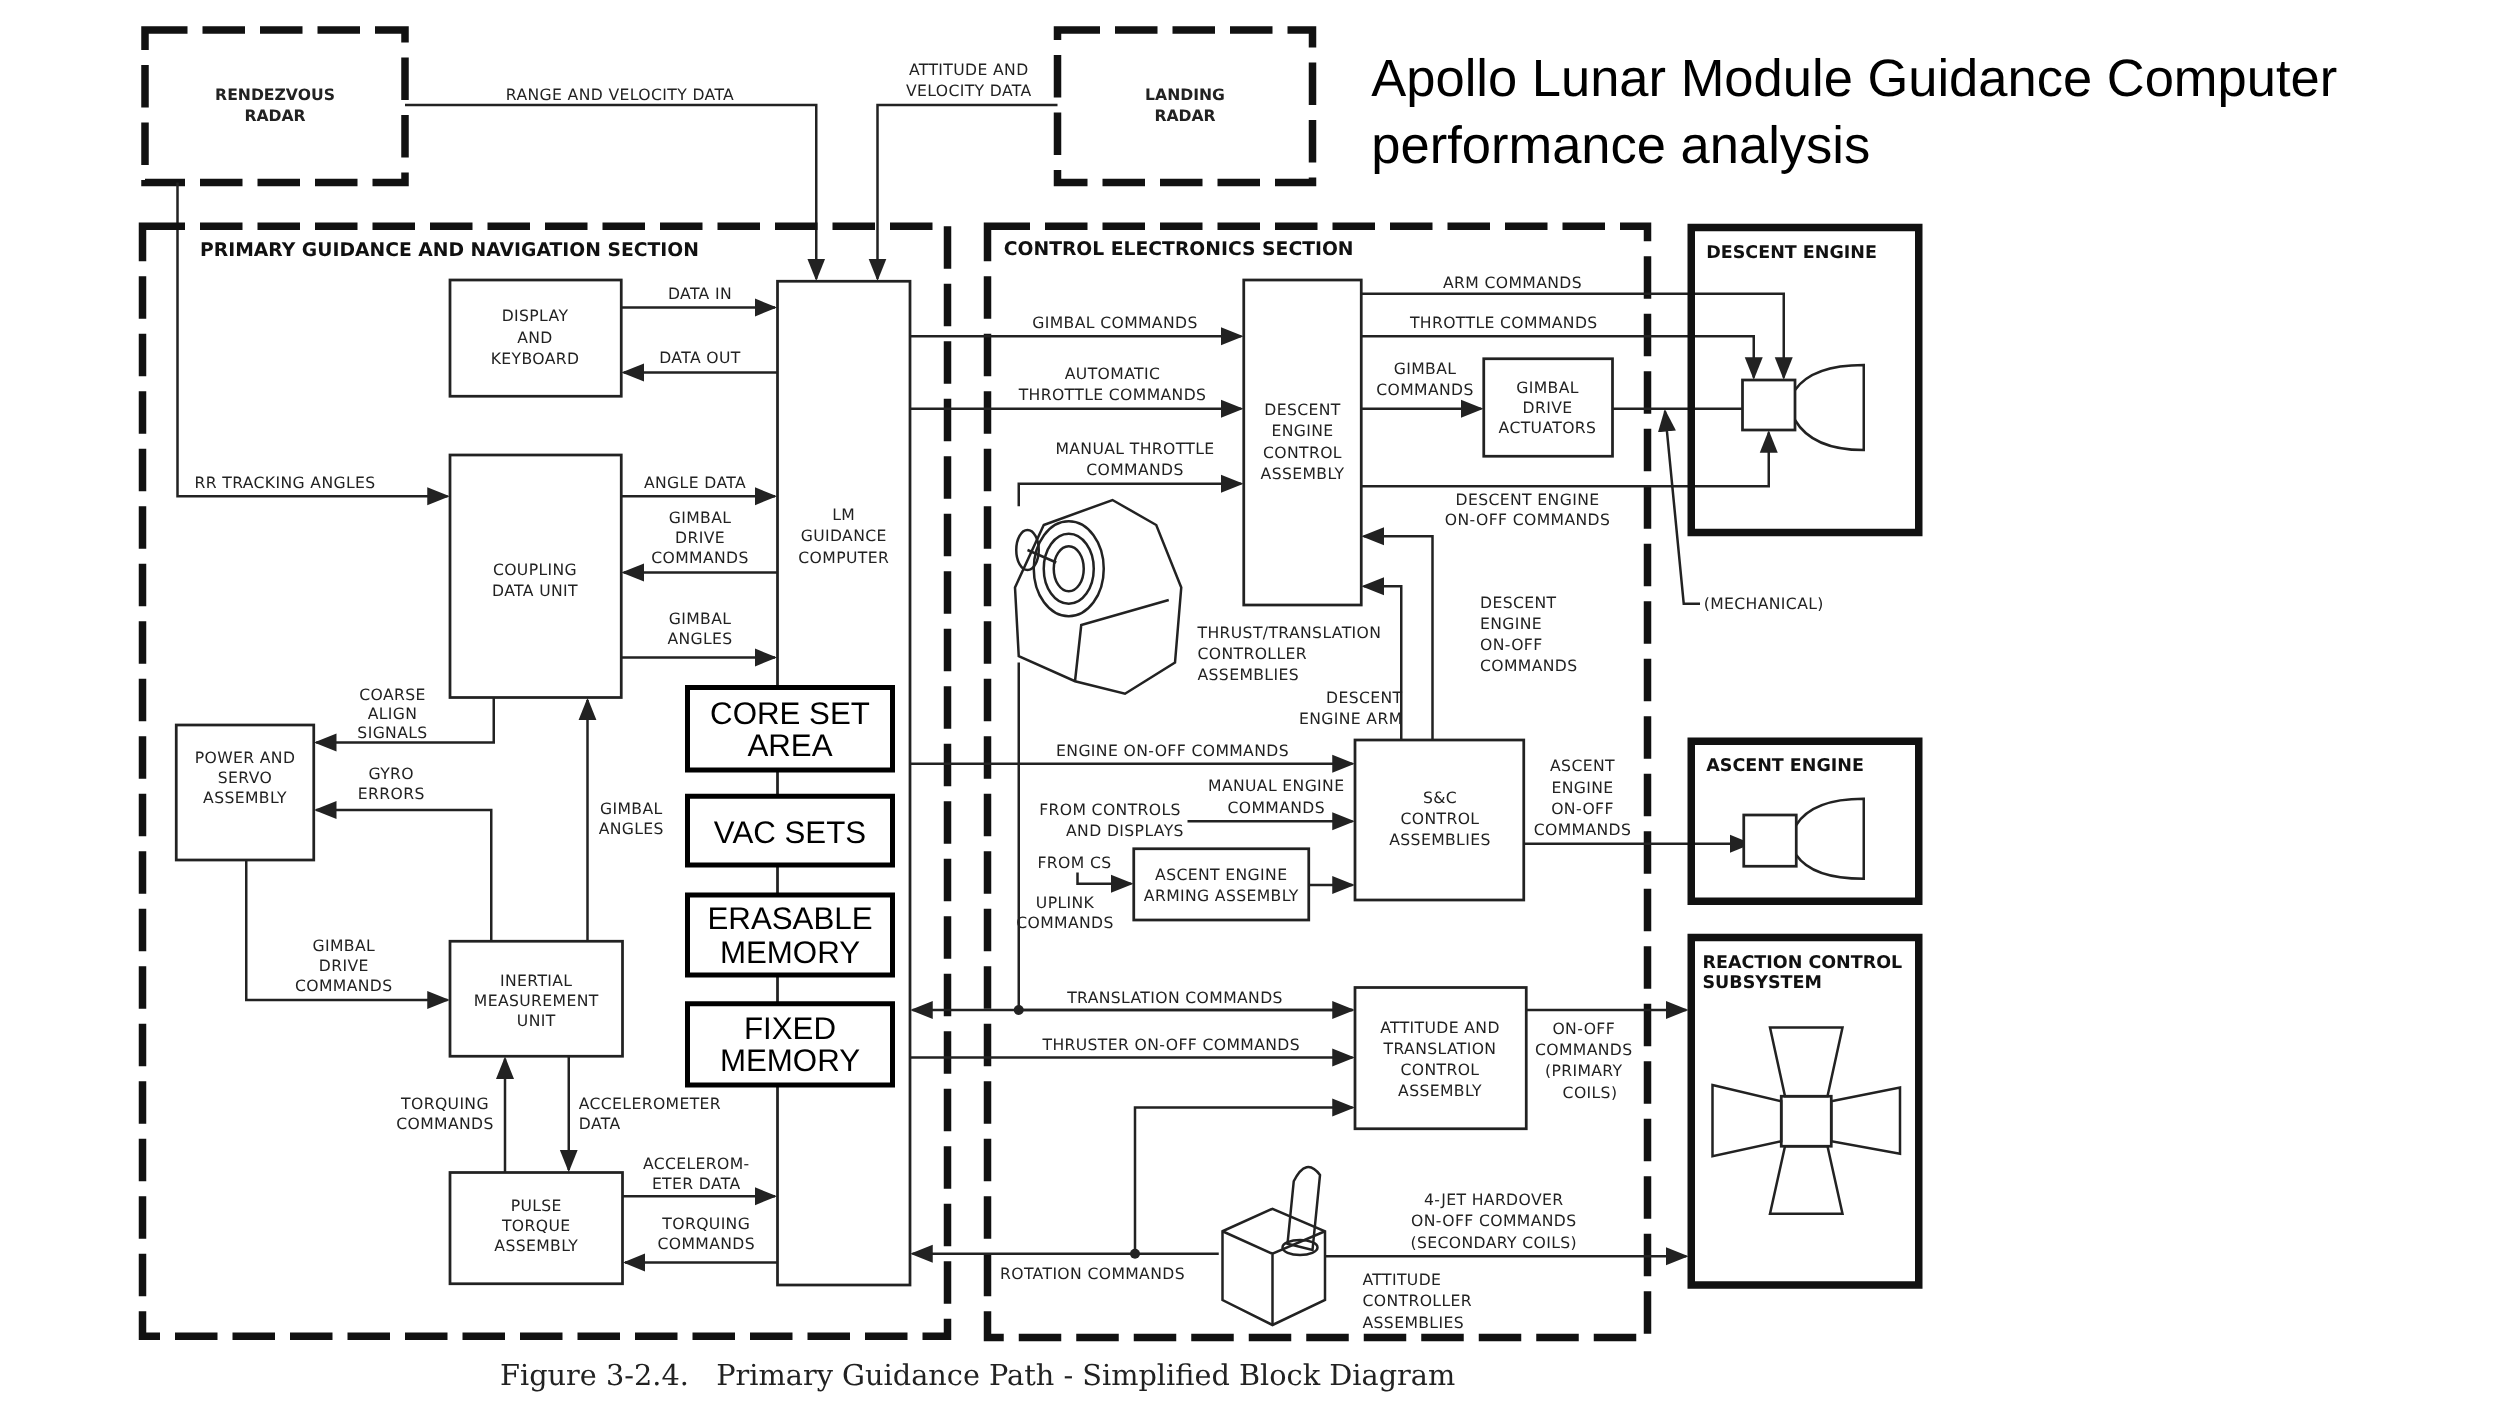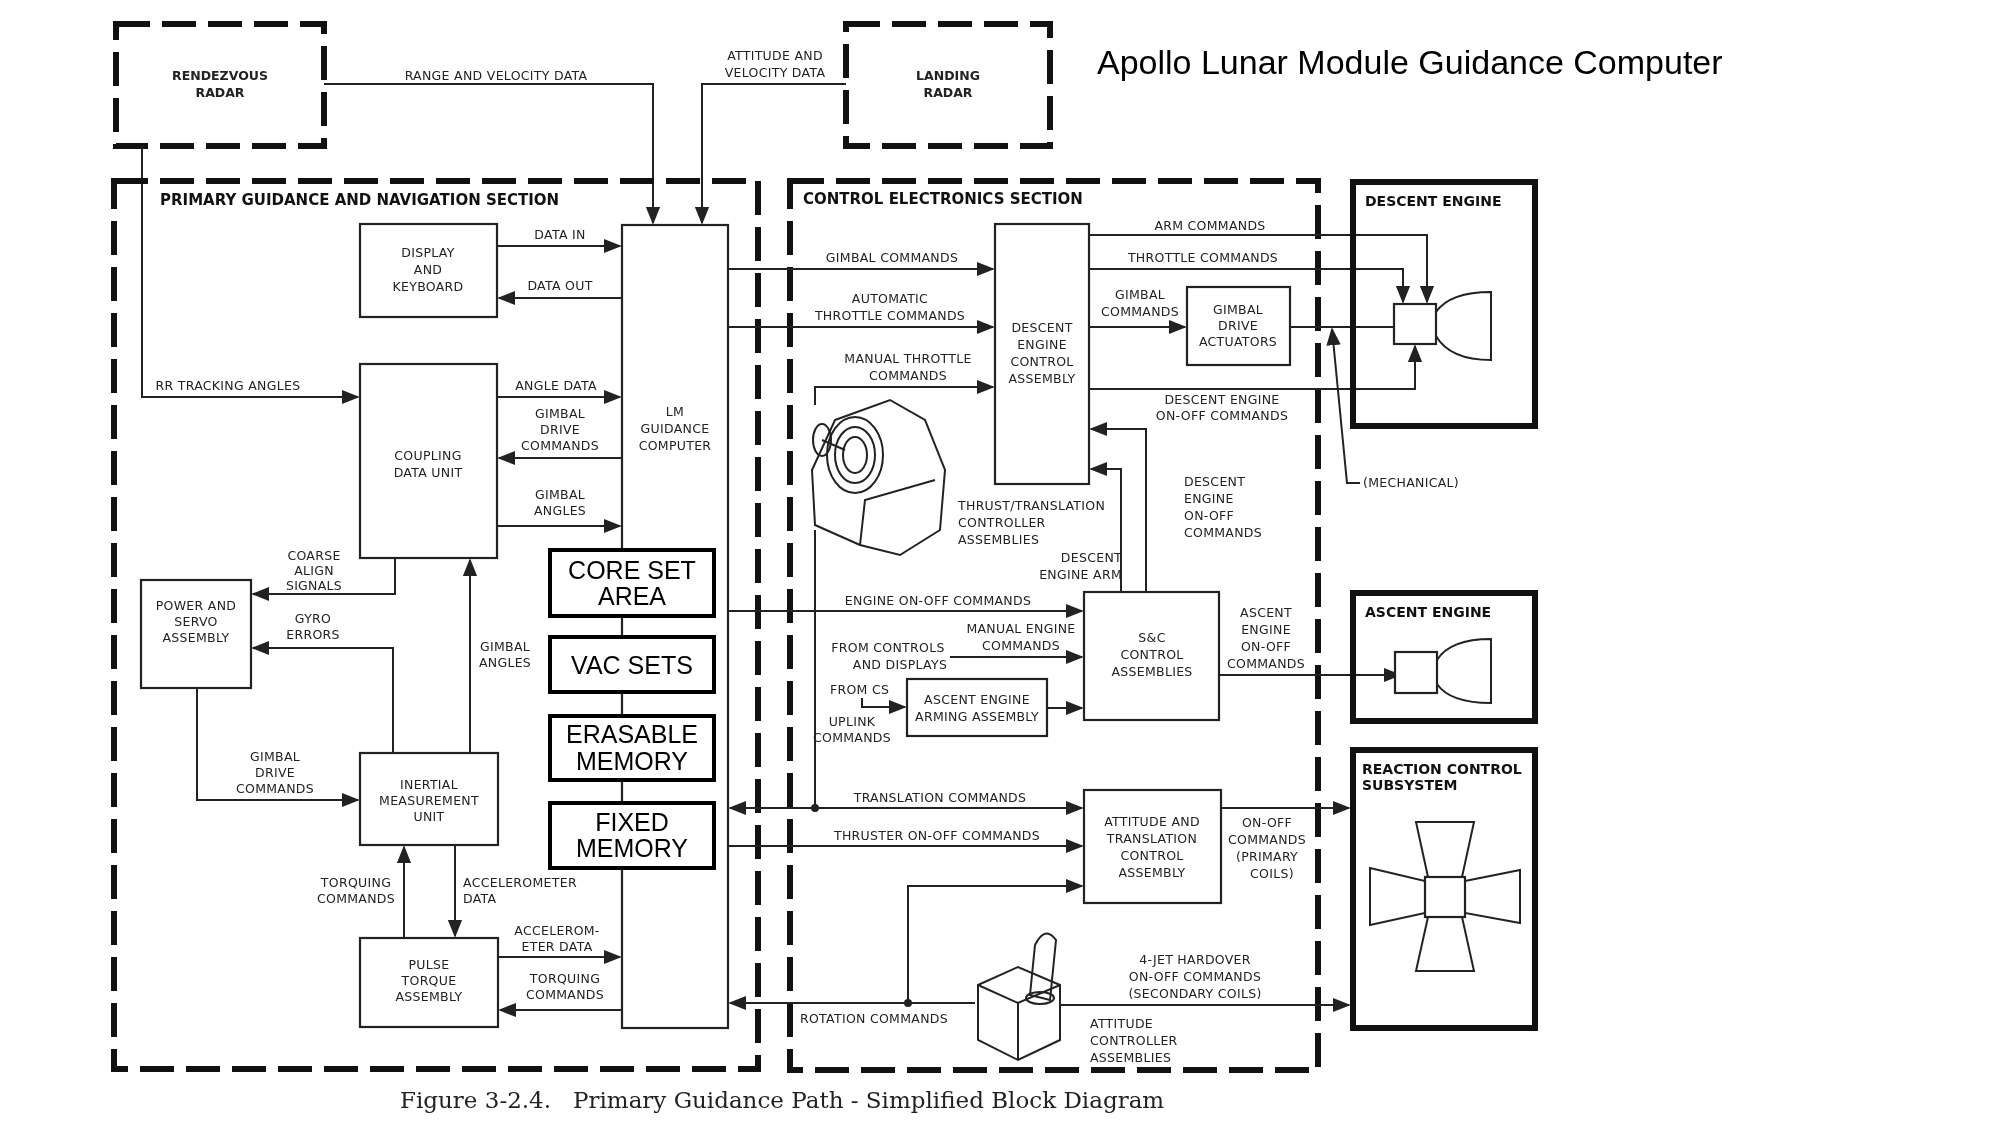--- a/index.html
+++ b/index.html
@@ -7,28 +7,29 @@
   svg#dg{position:absolute;left:0;top:0;}
   .lbl{font-family:"DejaVu Sans",sans-serif;font-size:12.5px;fill:#222;letter-spacing:0.3px;}
   .blbl{font-family:"DejaVu Sans",sans-serif;font-size:12.5px;fill:#222;font-weight:bold;}
   .sec{font-family:"DejaVu Sans",sans-serif;font-size:15px;font-weight:bold;fill:#111;}
   .mem{font-family:"Liberation Sans",sans-serif;font-size:25px;fill:#000;}
   .ln{stroke:#222;stroke-width:2;fill:none;}
   .box{stroke:#222;stroke-width:2.2;fill:#fff;}
   .dash{stroke:#111;stroke-width:6;fill:none;stroke-dasharray:34 12;}
   .thick{stroke:#111;stroke-width:6;fill:none;}
   .membox{stroke:#000;stroke-width:4;fill:#fff;}
-  .title{position:absolute;left:1097px;top:36px;font-family:"Liberation Sans",sans-serif;font-size:34px;line-height:53px;color:#000;}
+  .title{position:absolute;left:1097px;top:36px;font-family:"Liberation Sans",sans-serif;font-size:42px;line-height:53px;color:#000;}
   .caption{font-family:"DejaVu Serif",serif;font-size:23px;fill:#222;}
 </style>
 </head>
 <body>
 
 <div class="title">
   <div>Apollo Lunar Module Guidance Computer</div>
+  <div>performance analysis</div>
 </div>
 
 <svg id="dg" width="1998" height="1125" viewBox="0 0 1998 1125">
   <defs>
     <marker id="ah" viewBox="0 0 10 10" refX="9" refY="5" markerWidth="9" markerHeight="9" orient="auto">
       <path d="M0,1 L10,5 L0,9 z" fill="#222"></path>
     </marker>
   </defs>
 
   <g>

